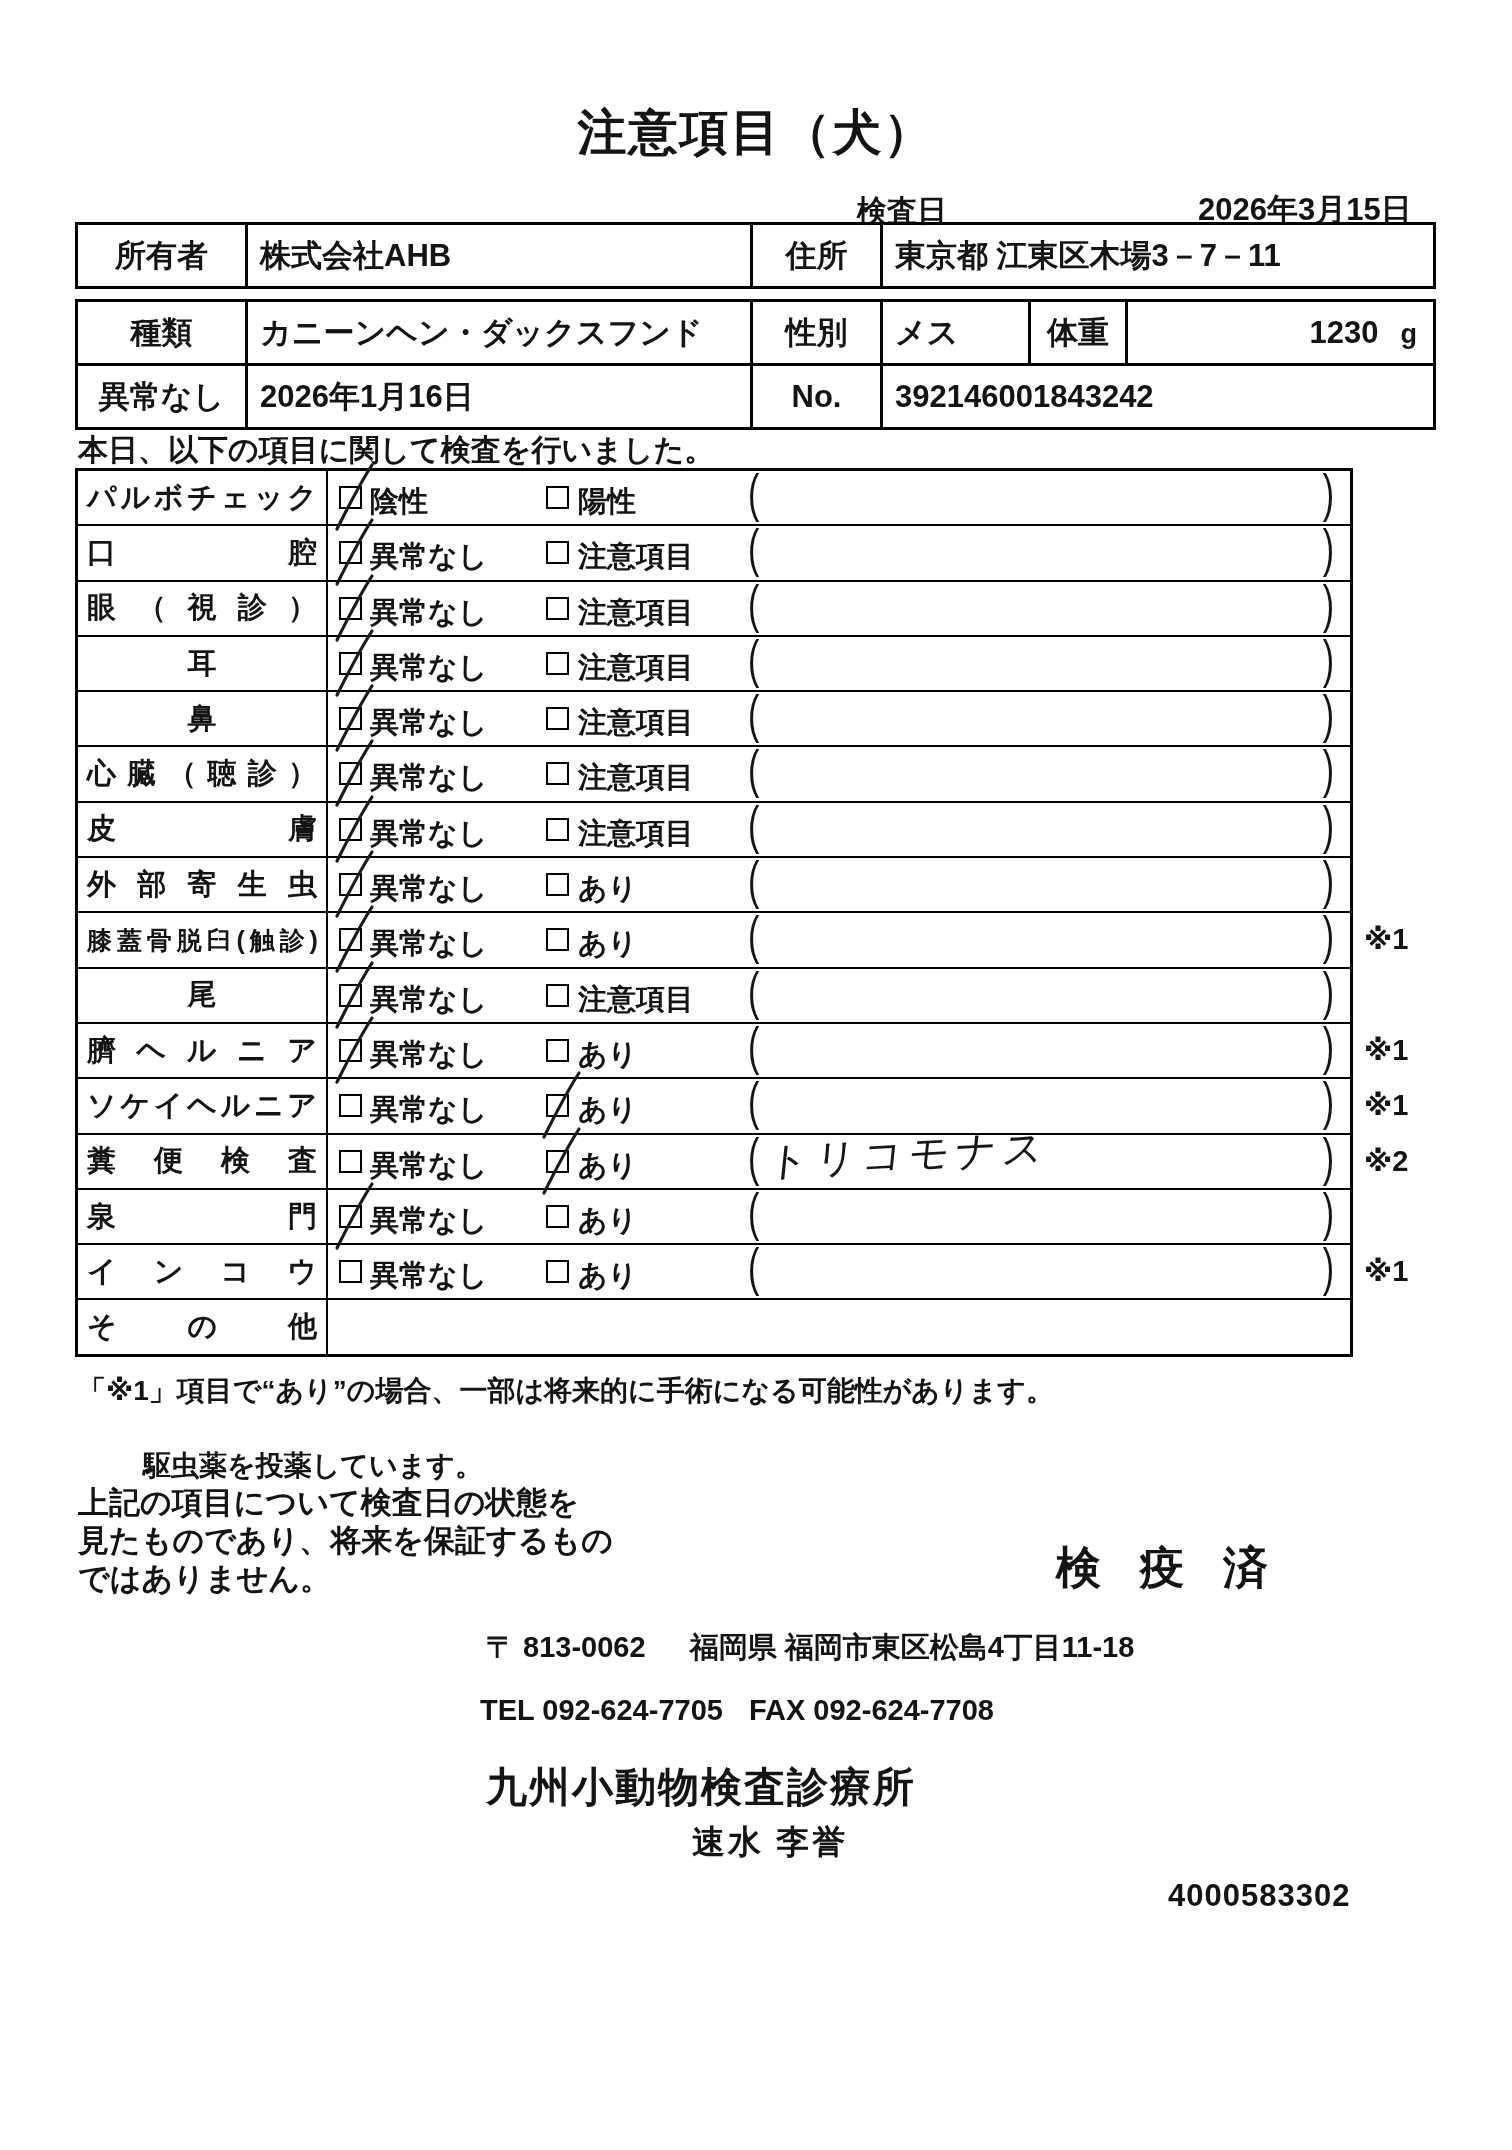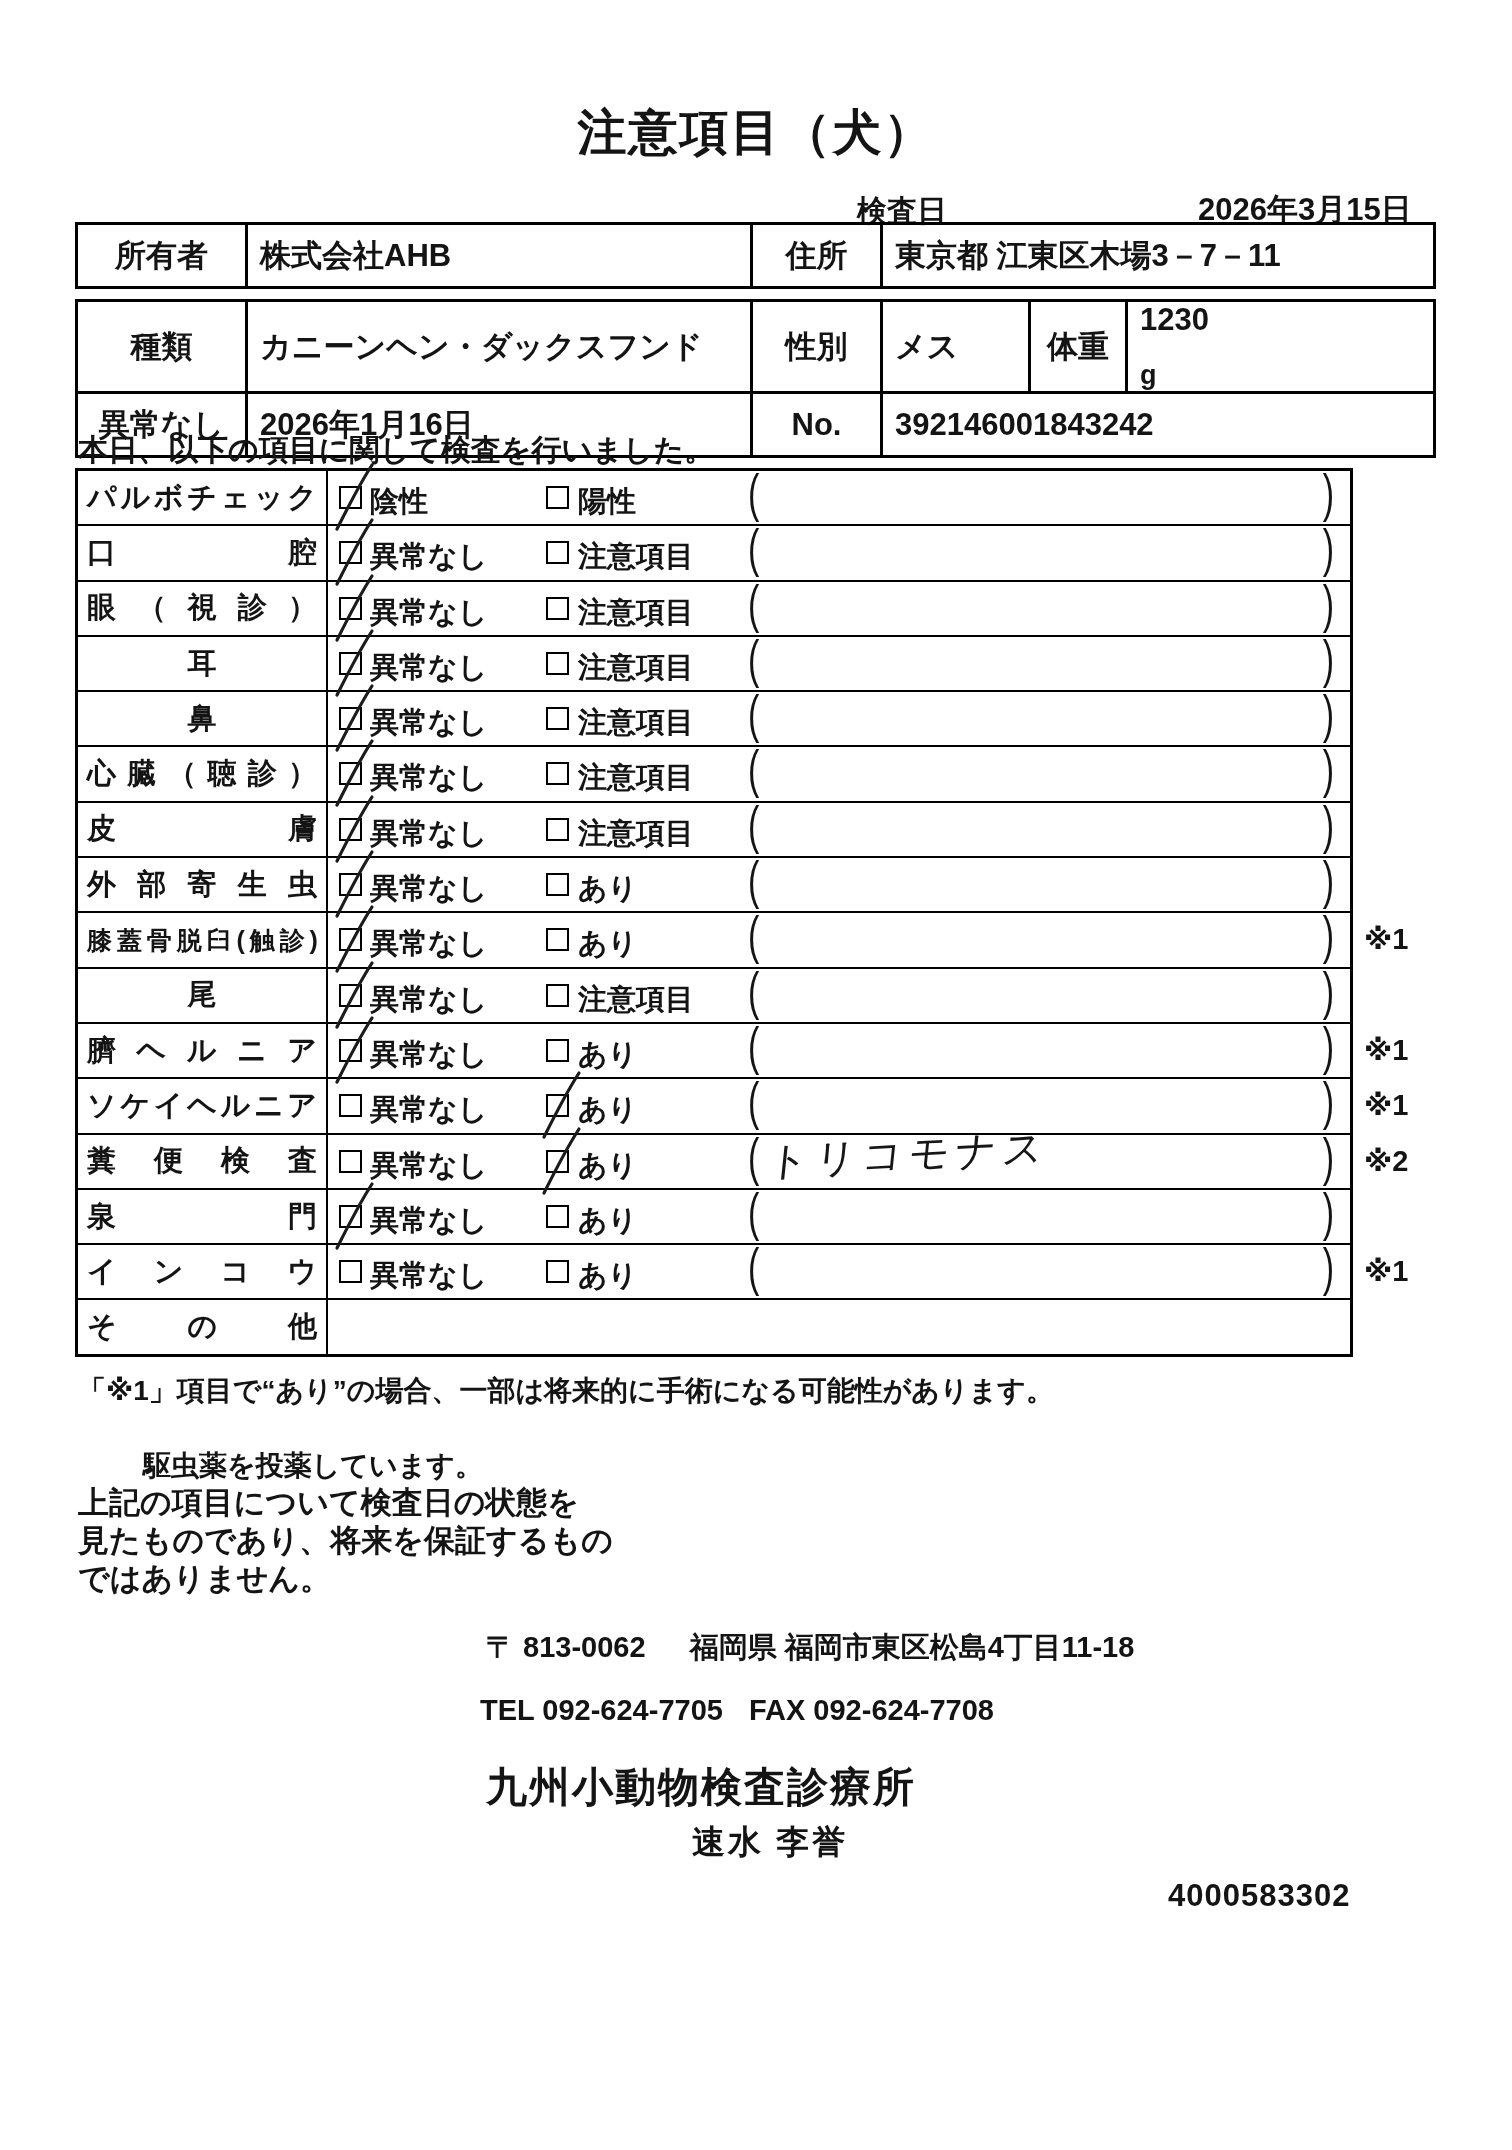--- a/index.html
+++ b/index.html
@@ -12,21 +12,21 @@
   .insp-label{top:191px;left:857px;font-size:30px;}
   .insp-date{top:189px;left:1198px;font-size:31px;}
 
   
   table.info{position:absolute;left:75px;width:1358px;border-collapse:collapse;table-layout:fixed;}
   table.info td{border:3px solid #000;height:61px;font-size:31px;padding:0 12px;overflow:hidden;white-space:nowrap;}
   table.info td.lab{text-align:center;padding:0 4px;}
   #owner-table{top:222px;}
   #animal-table{top:299px;padding-left:38px;}
   td.weight-cell{text-align:right;}
-  .weight-wrap{display:flex;justify-content:flex-end;align-items:baseline;gap:22px;padding-right:4px;flex-direction:column;}
+  .weight-wrap{display:flex;justify-content:flex-end;align-items:baseline;gap:22px;padding-right:4px;}
   .weight-unit{font-size:27px;}
 
   .intro{top:430px;left:78px;font-size:30px;}
 
   
   #check-table{position:absolute;left:75px;top:468px;width:1278px;border:3px solid #000;box-sizing:border-box;background:#fff;}
   .crow{position:relative;display:flex;height:53.3px;border-bottom:2.5px solid #000;}
   .crow:last-child{border-bottom:none;}
   .label-cell{flex:0 0 250px;width:250px;box-sizing:border-box;border-right:2.5px solid #000;
               display:flex;align-items:center;justify-content:space-between;padding:0 9px;font-size:29px;}
@@ -490,20 +490,21 @@
 
   <div class="abs fn1">「※1」項目で“あり”の場合、一部は将来的に手術になる可能性があります。</div>
   <div class="abs fn3">駆虫薬を投薬しています。</div>
 
   <div class="abs disclaimer">
     <div>上記の項目について検査日の状態を</div>
     <div>見たものであり、将来を保証するもの</div>
     <div>ではありません。</div>
   </div>
 
+  <div class="abs stamp">検 疫 済</div>
 
   <div class="abs postal-line">
     <span>〒 813-0062</span><span class="gap"></span><span>福岡県 福岡市東区松島4丁目11-18</span>
   </div>
   <div class="abs tel-line">
     <span>TEL 092-624-7705</span><span class="gap"></span><span>FAX 092-624-7708</span>
   </div>
   <div class="abs clinic-name">九州小動物検査診療所</div>
   <div class="abs examiner">速水 李誉</div>
   <div class="abs serial">4000583302</div>

